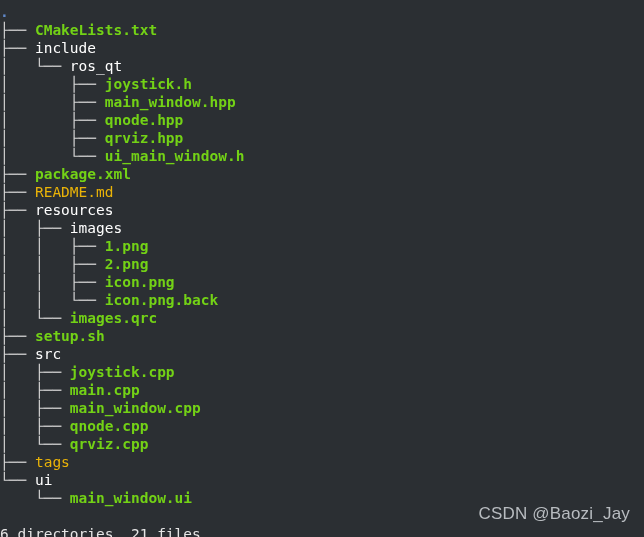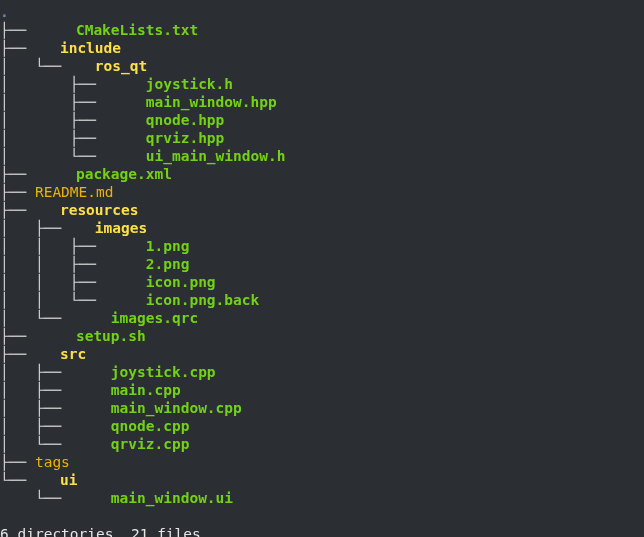--- a/index.html
+++ b/index.html
@@ -26,28 +26,26 @@
     white-space: pre;
   }
   .line {
     height: 18px;
     white-space: pre;
   }
   .conn {
     color: #d6d6d6;
   }
   .dir {
-    color: #fde047;
-    font-weight: bold;
-    margin-left: 25px;
+    color: #ffffff;
+    font-weight: normal;
   }
   .exe {
     color: #73d216;
     font-weight: bold;
-    margin-left: 41px;
   }
   .file {
     color: #eab308;
   }
   .root {
     color: #5f87c7;
     font-weight: bold;
   }
   .summary {
     color: #e6e6e6;
@@ -66,14 +64,15 @@
     white-space: pre;
   }
 </style>
 </head>
 <body>
 
 <div id="terminal">
 
   <div id="tree"><div class="line"><span class="root">.</span></div><div class="line"><span class="conn">├── </span><span class="exe">CMakeLists.txt</span></div><div class="line"><span class="conn">├── </span><span class="dir">include</span></div><div class="line"><span class="conn">│   └── </span><span class="dir">ros_qt</span></div><div class="line"><span class="conn">│       ├── </span><span class="exe">joystick.h</span></div><div class="line"><span class="conn">│       ├── </span><span class="exe">main_window.hpp</span></div><div class="line"><span class="conn">│       ├── </span><span class="exe">qnode.hpp</span></div><div class="line"><span class="conn">│       ├── </span><span class="exe">qrviz.hpp</span></div><div class="line"><span class="conn">│       └── </span><span class="exe">ui_main_window.h</span></div><div class="line"><span class="conn">├── </span><span class="exe">package.xml</span></div><div class="line"><span class="conn">├── </span><span class="file">README.md</span></div><div class="line"><span class="conn">├── </span><span class="dir">resources</span></div><div class="line"><span class="conn">│   ├── </span><span class="dir">images</span></div><div class="line"><span class="conn">│   │   ├── </span><span class="exe">1.png</span></div><div class="line"><span class="conn">│   │   ├── </span><span class="exe">2.png</span></div><div class="line"><span class="conn">│   │   ├── </span><span class="exe">icon.png</span></div><div class="line"><span class="conn">│   │   └── </span><span class="exe">icon.png.back</span></div><div class="line"><span class="conn">│   └── </span><span class="exe">images.qrc</span></div><div class="line"><span class="conn">├── </span><span class="exe">setup.sh</span></div><div class="line"><span class="conn">├── </span><span class="dir">src</span></div><div class="line"><span class="conn">│   ├── </span><span class="exe">joystick.cpp</span></div><div class="line"><span class="conn">│   ├── </span><span class="exe">main.cpp</span></div><div class="line"><span class="conn">│   ├── </span><span class="exe">main_window.cpp</span></div><div class="line"><span class="conn">│   ├── </span><span class="exe">qnode.cpp</span></div><div class="line"><span class="conn">│   └── </span><span class="exe">qrviz.cpp</span></div><div class="line"><span class="conn">├── </span><span class="file">tags</span></div><div class="line"><span class="conn">└── </span><span class="dir">ui</span></div><div class="line"><span class="conn">    └── </span><span class="exe">main_window.ui</span></div><div class="blank"></div><div class="line summary">6 directories, 21 files</div></div>
 
+  <div id="watermark">CSDN @Baozi_Jay</div>
 
 </div>
 
 </body></html>

